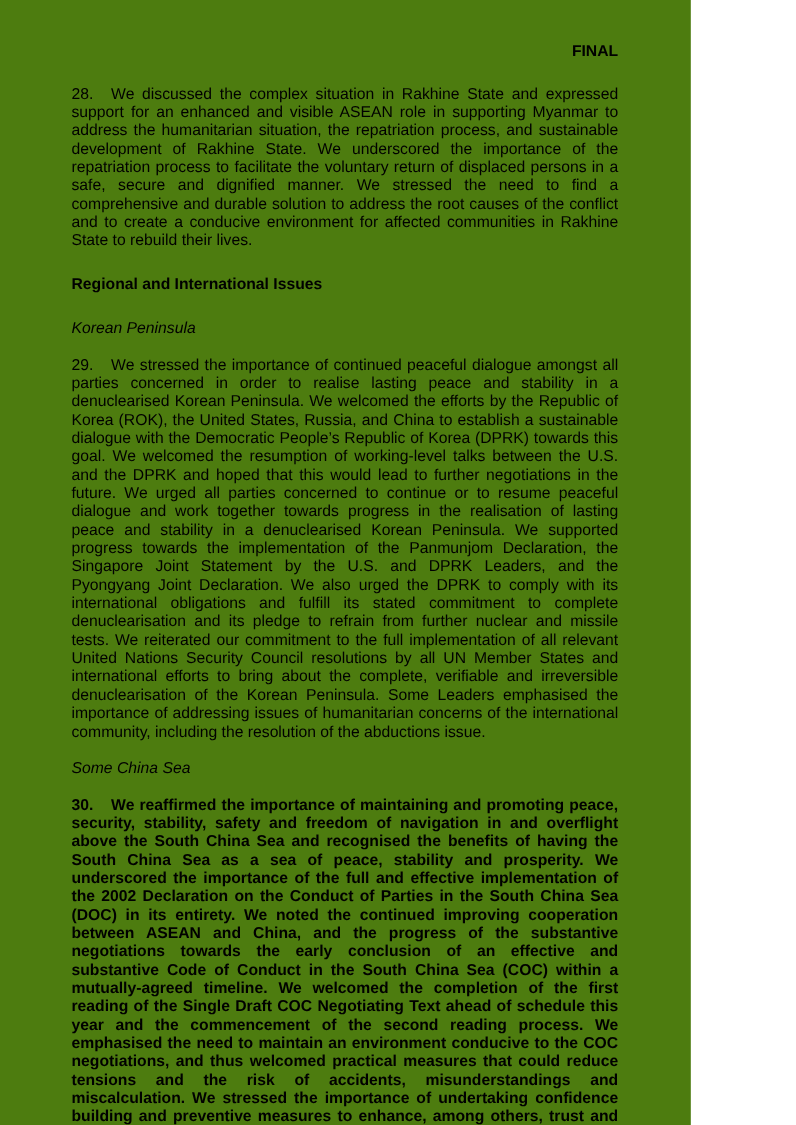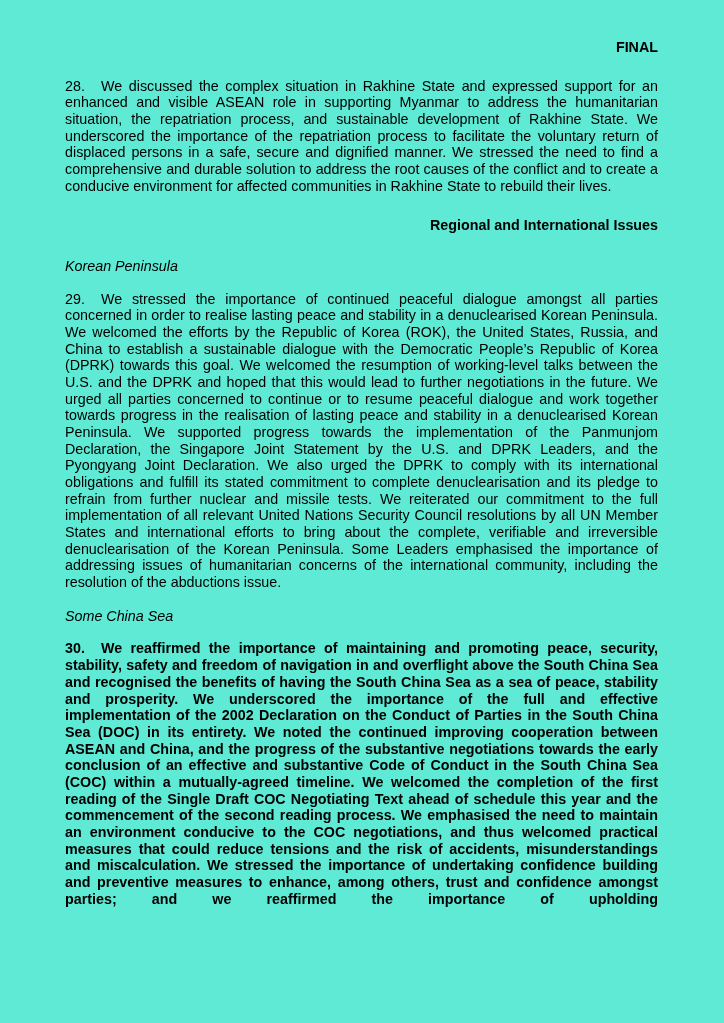--- a/index.html
+++ b/index.html
@@ -1,21 +1,21 @@
 <!DOCTYPE html>
 <html><head>
 <meta charset="utf-8">
 <style>
   * { margin: 0; padding: 0; box-sizing: border-box; }
   html, body { background: #ffffff; }
   .page {
     position: relative;
-    width: 724px;
+    width: 628px;
     height: 1023px;
-    background: #5eead4;
+    background: #4d7c0f;
     color: #000000;
     font-family: "Liberation Sans", "DejaVu Sans", sans-serif;
     font-size: 14.3px;
     line-height: 16.67px;
     padding: 39px 66px 0 65px;
     overflow: hidden;
   }
   .final-label {
     text-align: right;
     font-weight: bold;
@@ -23,21 +23,21 @@
   .para {
     text-align: justify;
   }
   .para-num {
     display: inline-block;
     width: 36px;
   }
   .para-28 { margin-top: 22px; }
   .section-heading {
     margin-top: 23px;
-    text-align: right;
+    text-align: left;
     font-weight: bold;
     font-size: 14.3px;
     line-height: 16.67px;
   }
   .subheading {
     font-style: italic;
   }
   .sub-kp { margin-top: 24px; }
   .para-29 { margin-top: 16px; }
   .sub-scs { margin-top: 17px; }

